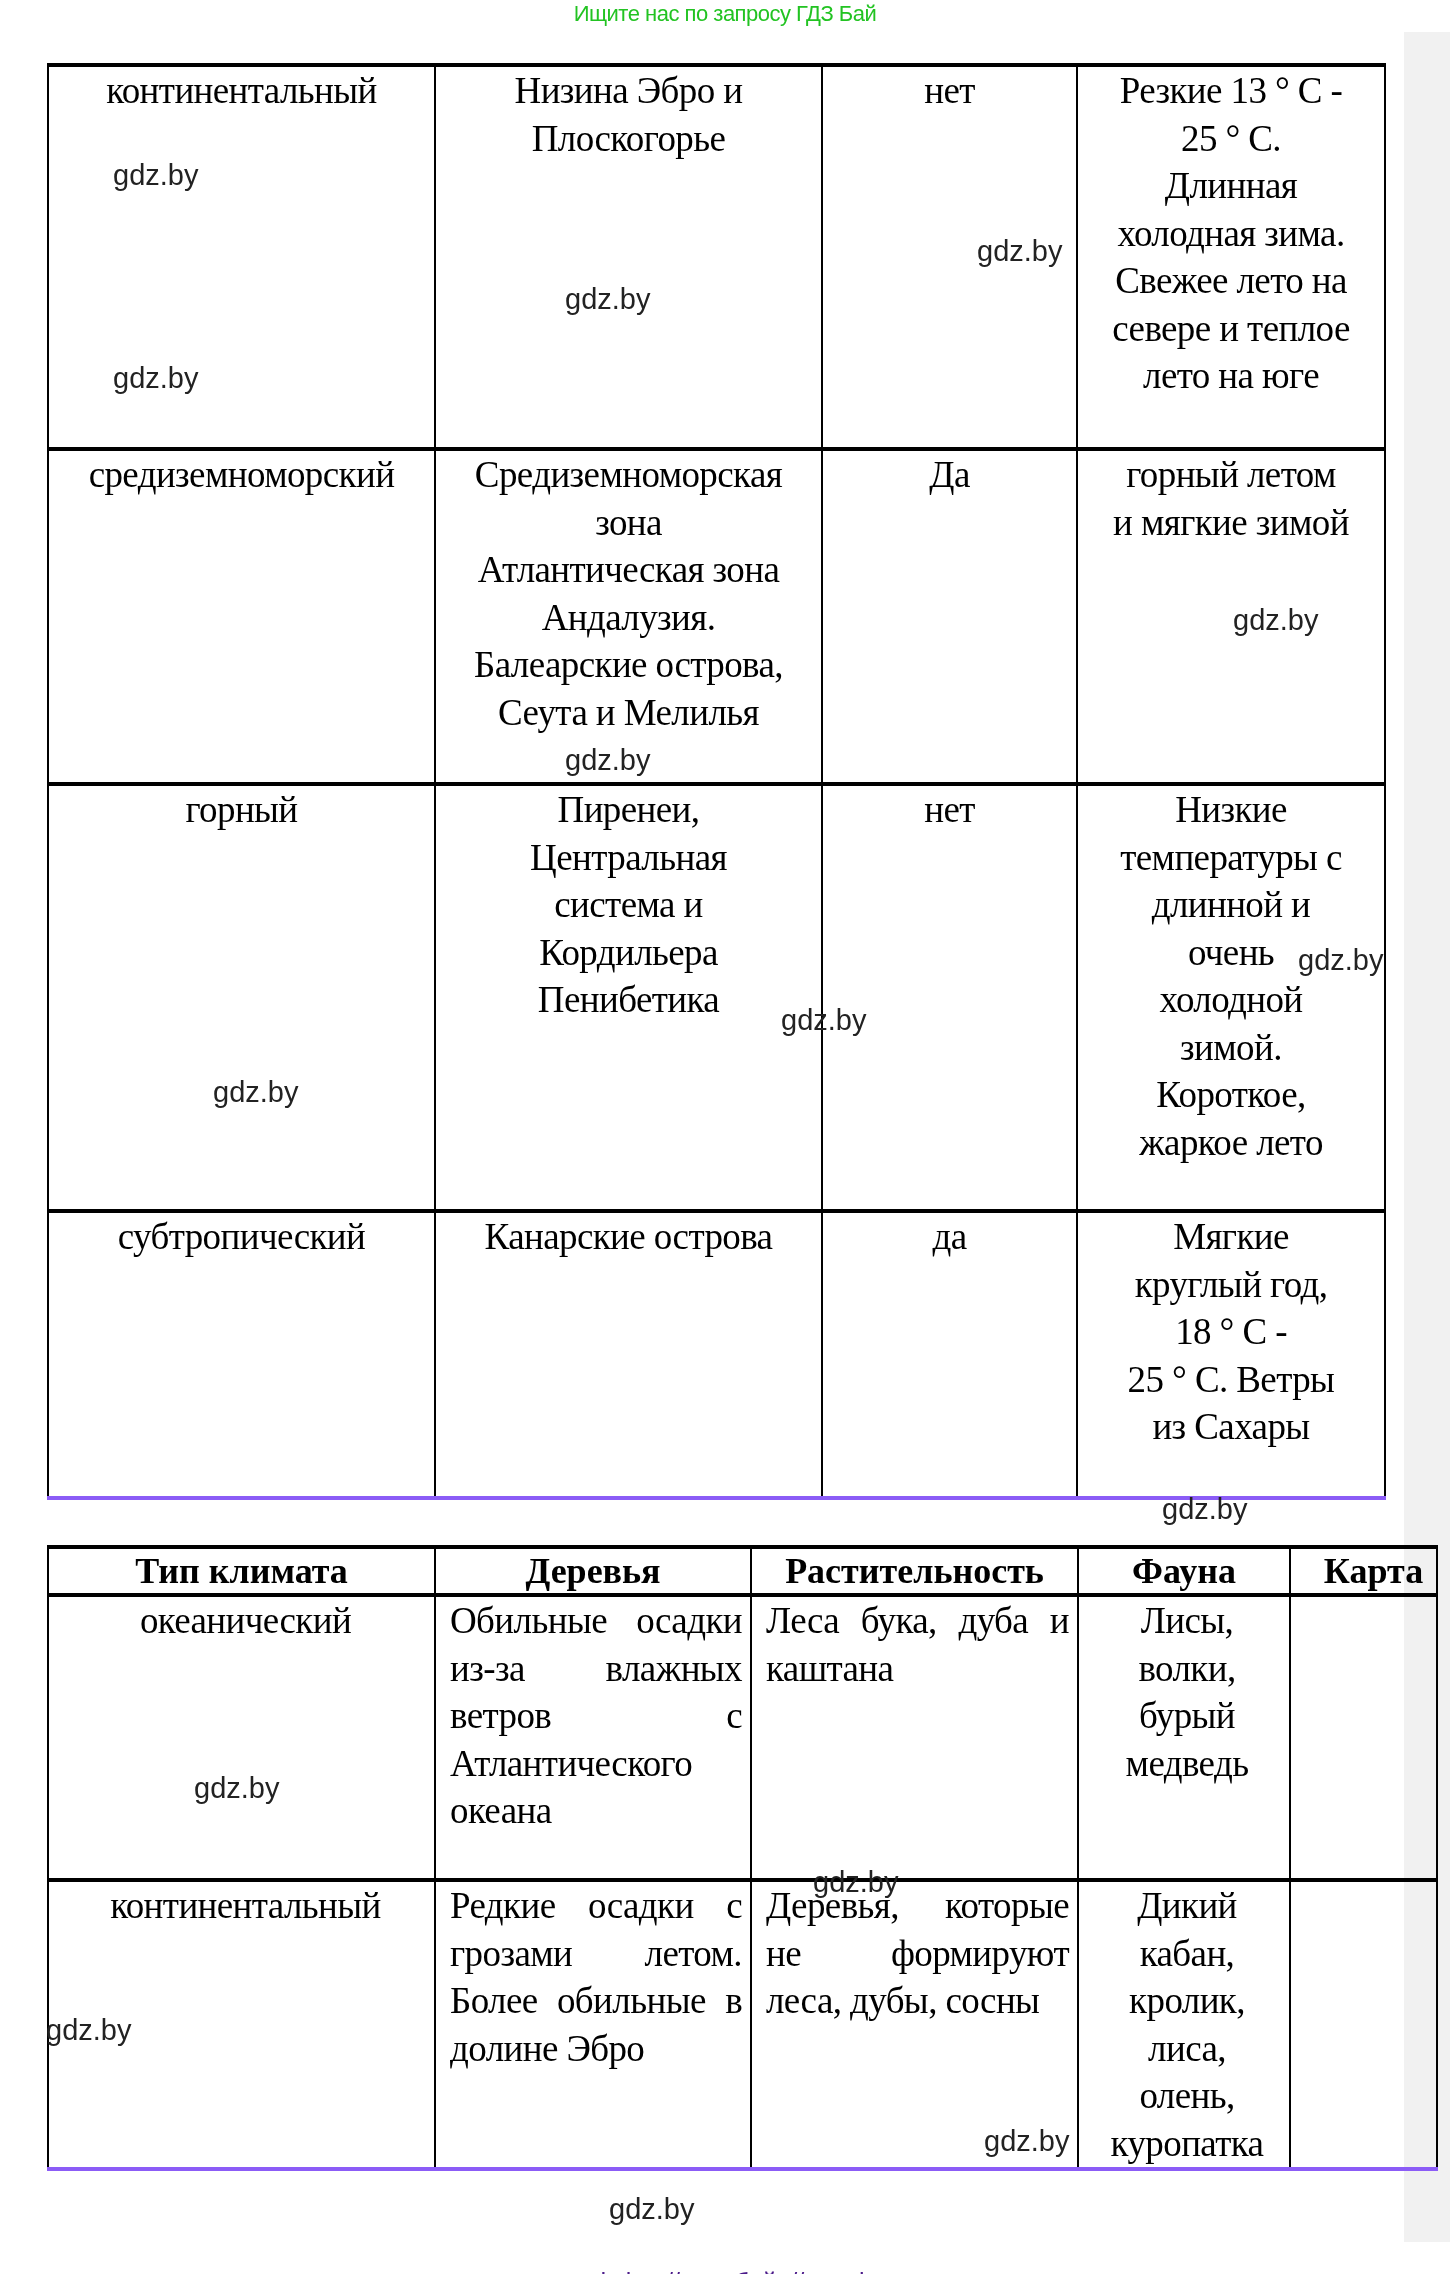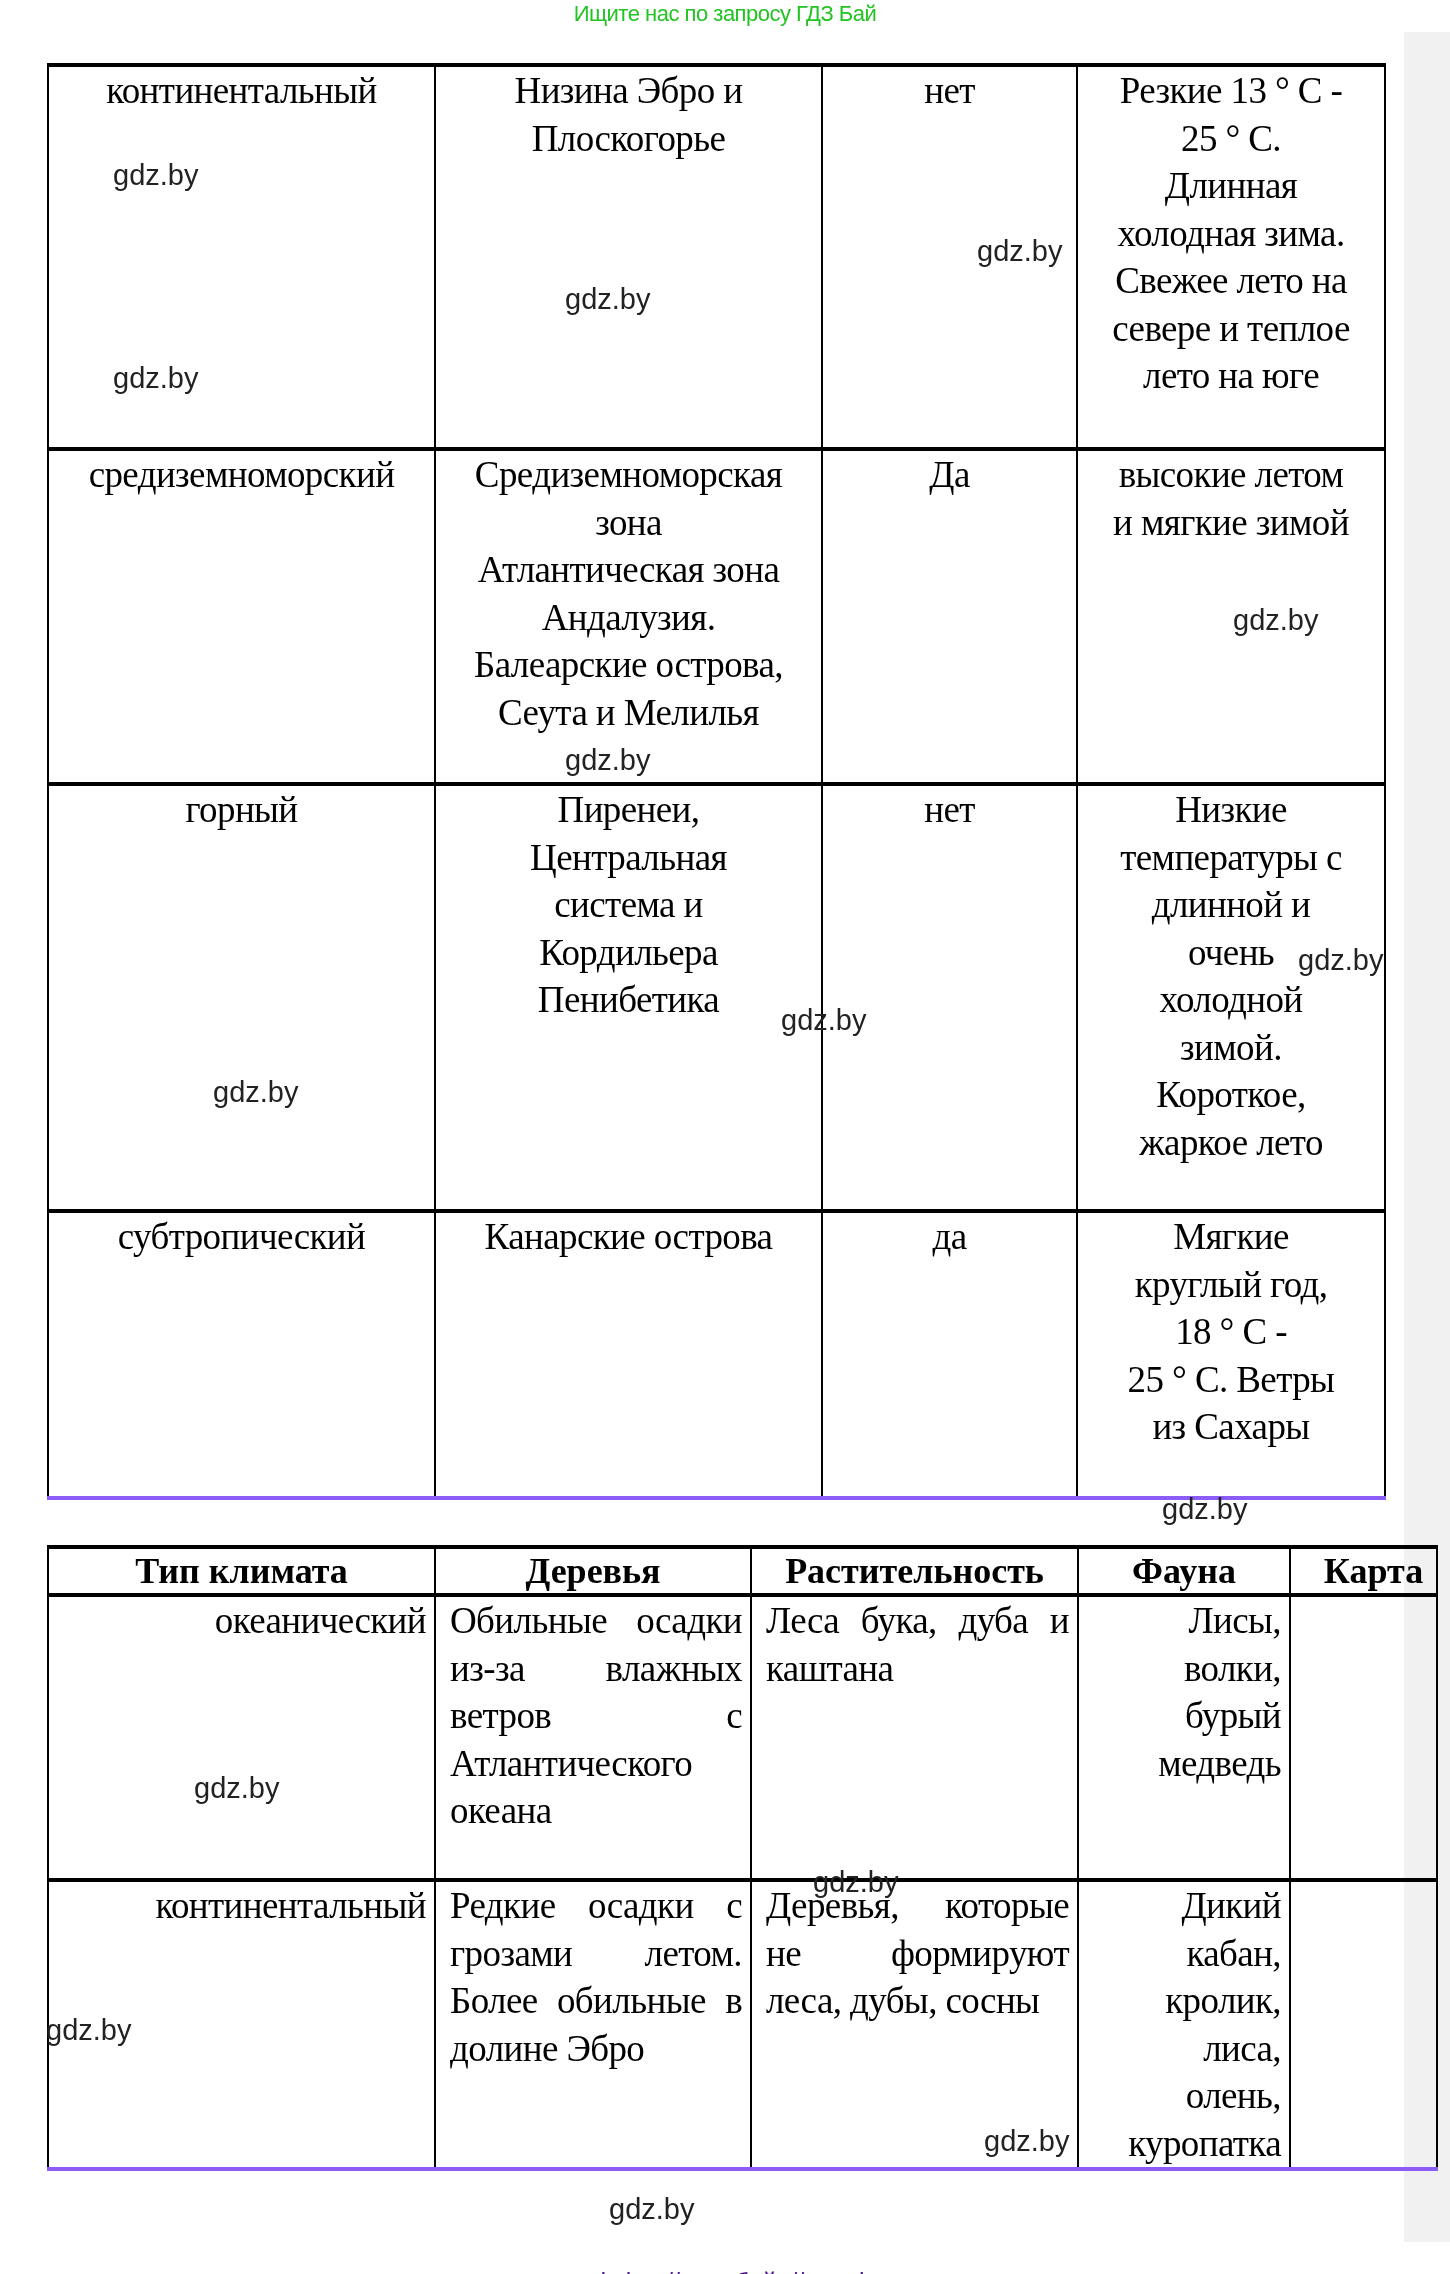--- a/index.html
+++ b/index.html
@@ -20,21 +20,21 @@
   }
   .tbl { position: absolute; border-collapse: collapse; table-layout: fixed; background: transparent; }
   .tbl td, .tbl th {
     border: 2px solid #000; vertical-align: top; padding: 0 8px;
     font-size: 37px; line-height: 47.5px; font-weight: normal;
     transform-origin: top left;
   }
   .tbl tr.thick-top td, .tbl tr.thick-top th { border-top: 4px solid #000; }
   .tbl tr.thick-bottom td { border-bottom: 4px solid #8b5cf6; }
   .c { text-align: center; }
-  .l { text-align: right; }
+  .l { text-align: center; }
   .j { text-align: justify; text-align-last: left; }
   .tbl th { font-weight: bold; text-align: center; font-size: 36px; line-height: 44px; padding-top: 0; }
   .cell-text { display: block; white-space: pre-line; letter-spacing: -0.6px; }
   .wm {
     position: absolute; font-family: "Liberation Sans", "DejaVu Sans", sans-serif;
     font-size: 29px; color: #222; line-height: 32px; white-space: nowrap; margin-top: 15px;
   }
   .footer {
     position: absolute; left: 0; width: 1450px; top: 2240px; height: 30px;
     text-align: center; font-family: "Liberation Sans", "DejaVu Sans", sans-serif;
@@ -88,21 +88,21 @@
 зона
 Атлантическая зона
 Андалузия.
 Балеарские острова,
 Сеута и Мелилья</span>
         </td>
     <td class="c">
           <span class="cell-text">Да</span>
         </td>
     <td class="c">
-          <span class="cell-text">высокие летом
+          <span class="cell-text">горный летом
 и мягкие зимой</span>
         </td>
   </tr>
   <tr class="thick-top" style="height:427px">
     <td class="c">
           <span class="cell-text">горный</span>
         </td>
     <td class="c">
           <span class="cell-text">Пиренеи,
 Центральная

